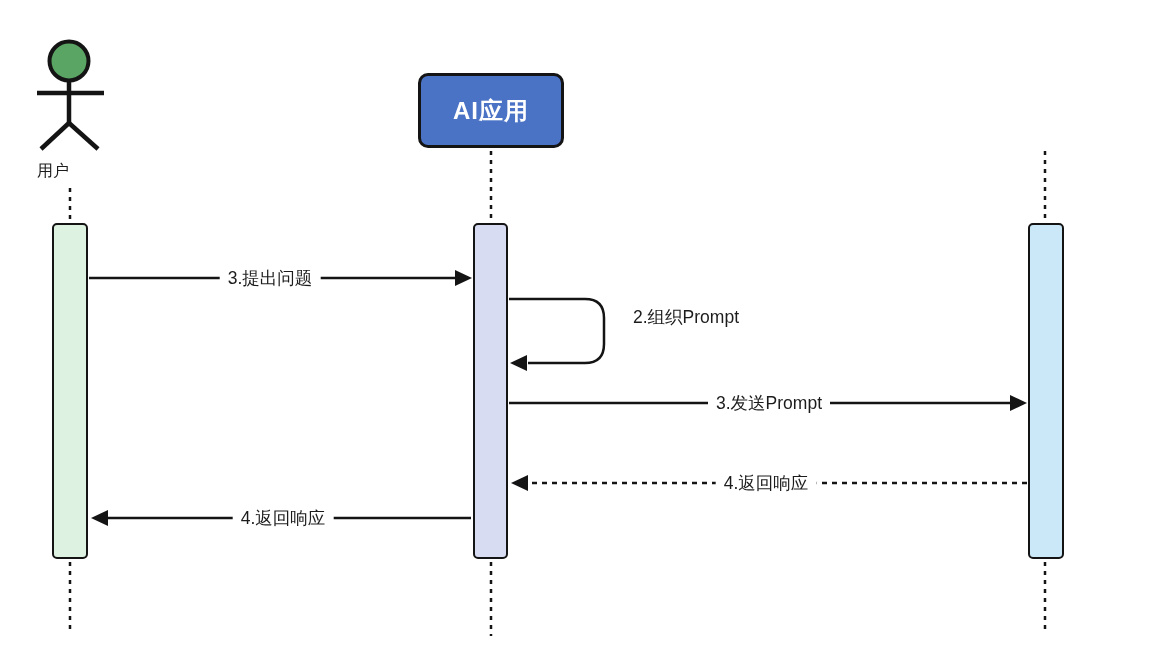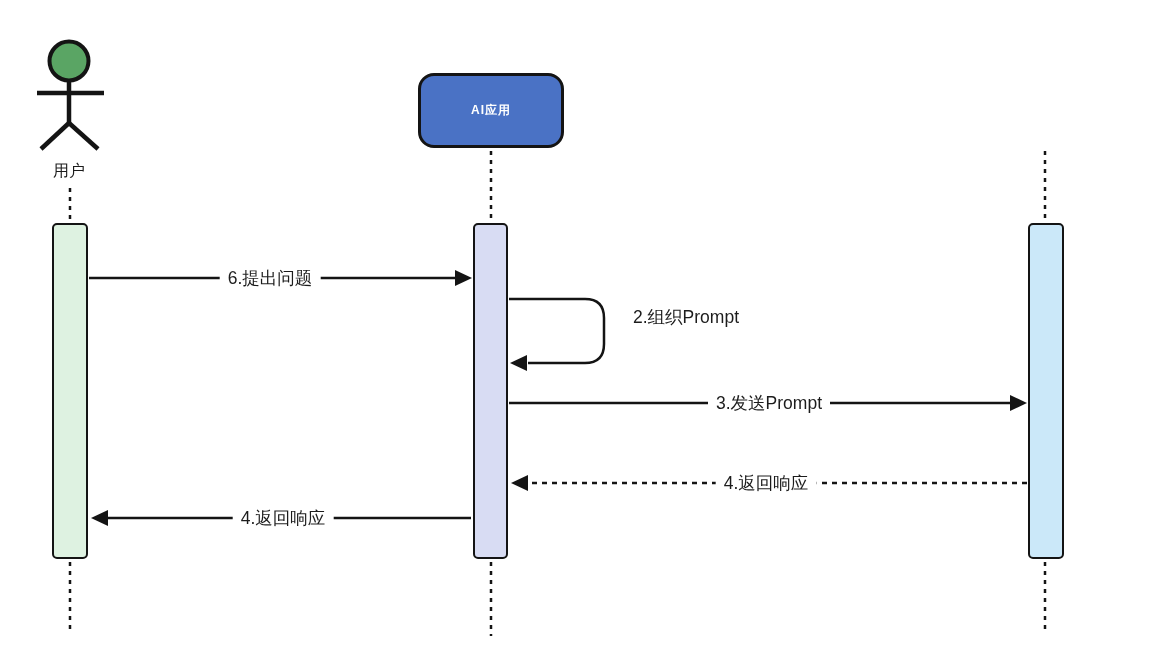--- a/index.html
+++ b/index.html
@@ -10,34 +10,34 @@
   
   .lifeline{stroke:var(--line,#141414);stroke-width:2.5;stroke-dasharray:4 5;fill:none;}
   .msg{stroke:var(--line,#141414);stroke-width:2.5;fill:none;}
   .msg.dashed{stroke-dasharray:5 5;}
   .ah{fill:var(--line,#141414);stroke:none;}
   .actor-line{stroke:var(--line,#141414);stroke-width:4.5;fill:none;}
   .actor-head{fill:var(--actor-head,#5aa564);stroke:var(--line,#141414);stroke-width:4;}
 
   
   .participant{position:absolute;display:flex;align-items:center;justify-content:center;
-    border:3px solid var(--line,#141414);border-radius:16px;box-sizing:border-box;
-    font-weight:bold;font-size:12px;color:var(--box-text,#ffffff);letter-spacing:1px;}
+    border:3px solid var(--line,#141414);border-radius:10px;box-sizing:border-box;
+    font-weight:bold;font-size:24px;color:var(--box-text,#ffffff);letter-spacing:1px;}
   .ai-box{left:418px;top:73px;width:146px;height:75px;background:var(--ai-box,#4a72c5);}
   .llm-box{left:972px;top:74px;width:147px;height:74px;background:var(--llm-box,#47b8e8);}
 
   
   .activation{position:absolute;top:223px;height:336px;width:36px;box-sizing:border-box;
     border:2.5px solid var(--line,#141414);border-radius:5px;}
   .act-user{left:52px;background:var(--user-activation,#def2e1);}
   .act-ai{left:473px;width:35px;background:var(--ai-activation,#d8dcf3);}
   .act-llm{left:1028px;background:var(--llm-activation,#cbe8f9);}
 
   
-  .actor-label{position:absolute;left:37px;top:161px;width:64px;text-align:center;
+  .actor-label{position:absolute;left:37px;top:161px;width:64px;text-align:left;
     font-size:16px;color:#1c1c1c;}
   .msg-label{position:absolute;transform:translateX(-50%);background:#fff;padding:0 8px;
     font-size:17.5px;line-height:24px;color:#1c1c1c;white-space:nowrap;}
   .m1{left:270px;top:266px;}
   .m2{left:633px;top:305px;transform:none;padding:0;}
   .m3{left:769px;top:391px;}
   .m4{left:766px;top:471px;}
   .m5{left:283px;top:506px;}
 </style>
 </head>
@@ -97,19 +97,19 @@
       <polygon class="ah" points="511,483 528,475 528,491"></polygon>
     </g>
 
     <g>
       <line class="msg" x1="471" y1="518" x2="108" y2="518"></line>
       <polygon class="ah" points="91,518 108,510 108,526"></polygon>
     </g>
   </svg>
 
   <div class="actor-label">用户</div>
-  <div class="msg-label m1">6.提出问题</div>
+  <div class="msg-label m1">3.提出问题</div>
   <div class="msg-label m2">2.组织Prompt</div>
   <div class="msg-label m3">3.发送Prompt</div>
   <div class="msg-label m4">4.返回响应</div>
   <div class="msg-label m5">4.返回响应</div>
 
 </div>
 
 </body></html>

